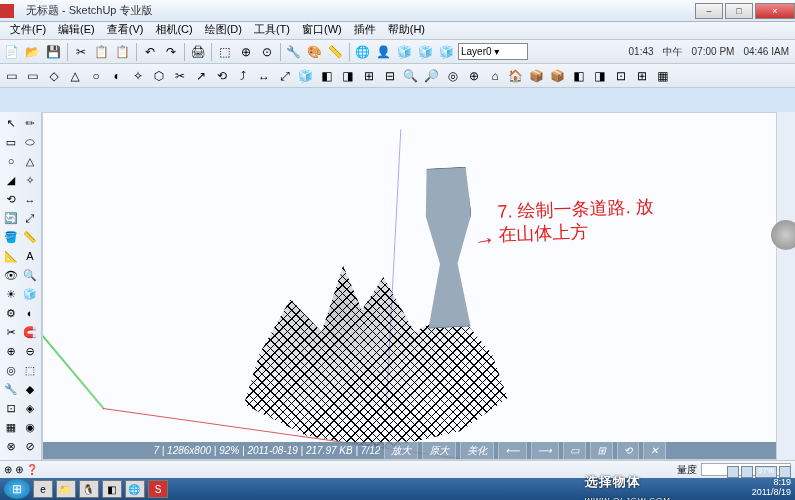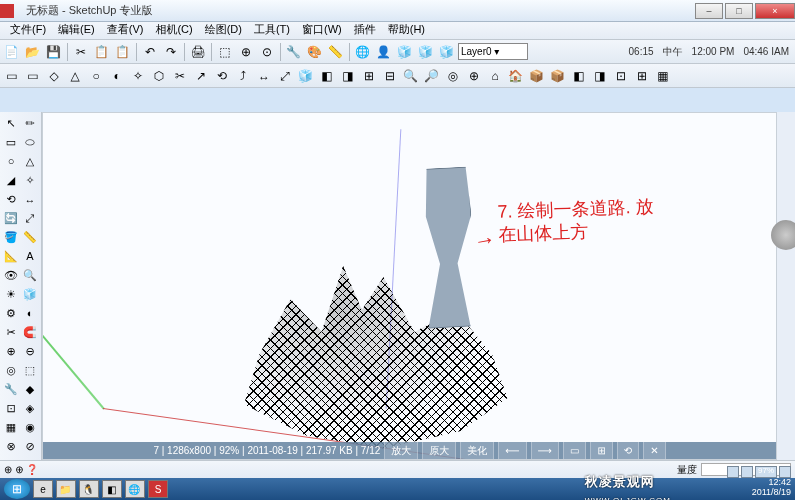--- a/index.html
+++ b/index.html
@@ -48,21 +48,21 @@
 
 .ribbon { position:absolute; left:365px; top:55px; width:65px; height:160px; background:#9ab; border:1px solid #678;
   clip-path:polygon(35% 0,95% 0,100% 30%,75% 60%,90% 100%,25% 100%,48% 60%,30% 30%);
   transform:rotate(-3deg); }
 
 
 .anno { position:absolute; left:455px; top:85px; color:#d22; font-size:18px; font-family:"KaiTi","STKaiti",cursive; line-height:1.3; transform:rotate(-2deg); }
 .arrow { position:absolute; left:430px; top:112px; color:#d22; font-size:22px; transform:rotate(-10deg); }
 
 
-.vpstatus { position:absolute; left:0; right:0; bottom:0; height:17px; background:rgba(100,130,160,.85); color:#fff; font-size:10px; display:flex; align-items:center; justify-content:center; gap:4px; }
+.vpstatus { position:absolute; left:0; right:0; bottom:0; height:17px; background:rgba(100,130,160,.85); color:#fff; font-size:10px; display:flex; align-items:center; justify-content:center; gap:4px;font-style:italic; }
 .vpbtn { padding:0 6px; background:rgba(255,255,255,.15); border:1px solid rgba(255,255,255,.3); height:20px; display:flex; align-items:center; color:#fff; }
 
 
 .rightbar { position:absolute; right:0; top:112px; width:18px; bottom:40px; background:#e8eef7; }
 .rightcircle { position:absolute; right:-6px; top:220px; width:30px; height:30px; border-radius:50%; background:radial-gradient(#ccc,#888); }
 
 
 .statusbar { position:absolute; left:0; right:0; bottom:22px; height:18px; background:linear-gradient(#f2f6fb,#e5ecf5); border-top:1px solid #c0c8d0; display:flex; align-items:center; font-size:10px; padding:0 4px; }
 .statusbar .hint { margin-left:6px; color:#333; }
 .measure { margin-left:auto; display:flex; align-items:center; gap:4px; }
@@ -123,23 +123,23 @@
     <div class="tbtn">🎨</div>
     <div class="tbtn">📏</div>
     <div class="tsep"></div>
     <div class="tbtn">🌐</div>
     <div class="tbtn">👤</div>
     <div class="tbtn">🧊</div>
     <div class="tbtn">🧊</div>
     <div class="tbtn">🧊</div>
     <div class="layerbox">Layer0 ▾</div>
     <div style="flex: 1 1 0%;"></div>
-    <div class="timebox">06:15</div>
+    <div class="timebox">01:43</div>
     <div class="timebox">中午</div>
-    <div class="timebox">12:00 PM</div>
+    <div class="timebox">07:00 PM</div>
     <div class="timebox">04:46 IAM</div>
   </div>
 
 <div class="toolbar2" id="tb2">
 <div class="tbtn">▭</div>
     <div class="tbtn">▭</div>
     <div class="tbtn">◇</div>
     <div class="tbtn">△</div>
     <div class="tbtn">○</div>
     <div class="tbtn">◐</div>
@@ -248,26 +248,26 @@
 
 <div class="taskbar">
   <div class="startbtn">⊞</div>
   <div class="taskicon">e</div>
   <div class="taskicon">📁</div>
   <div class="taskicon">🐧</div>
   <div class="taskicon">◧</div>
   <div class="taskicon">🌐</div>
   <div class="taskicon" style="background:#c33;color:#fff">S</div>
   <div class="watermark">
-    <span>秋凌景观网</span><br>
+    <span>选择物体</span><br>
     <span style="font-size:8px;font-weight:normal">WWW.QLJGW.COM</span>
   </div>
   <div class="tray">
     <div class="trayicons">
       <span></span>
       <span></span>
       <span style="width:auto;padding:0 2px">97%</span>
       <span></span>
     </div>
-    <div>12:42</div>
+    <div>8:19</div>
     <div>2011/8/19</div>
   </div>
 </div>
 
 </body></html>

